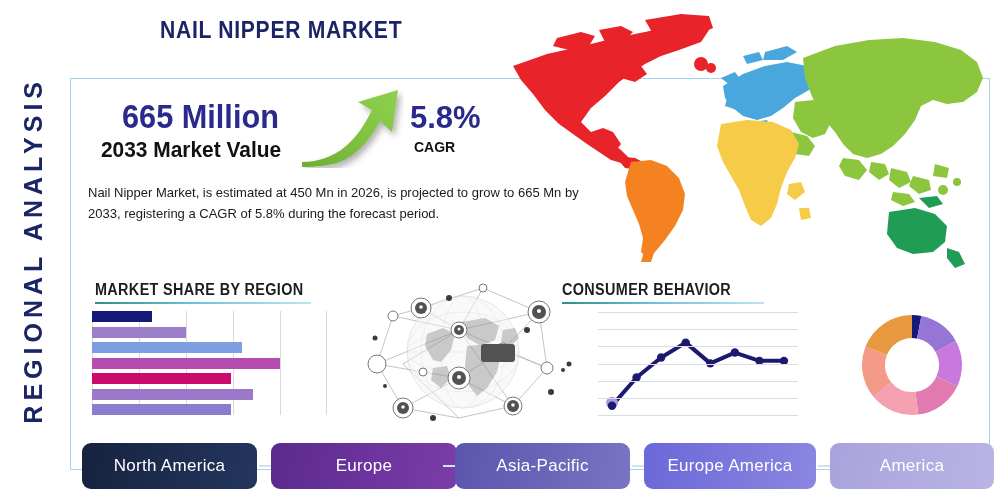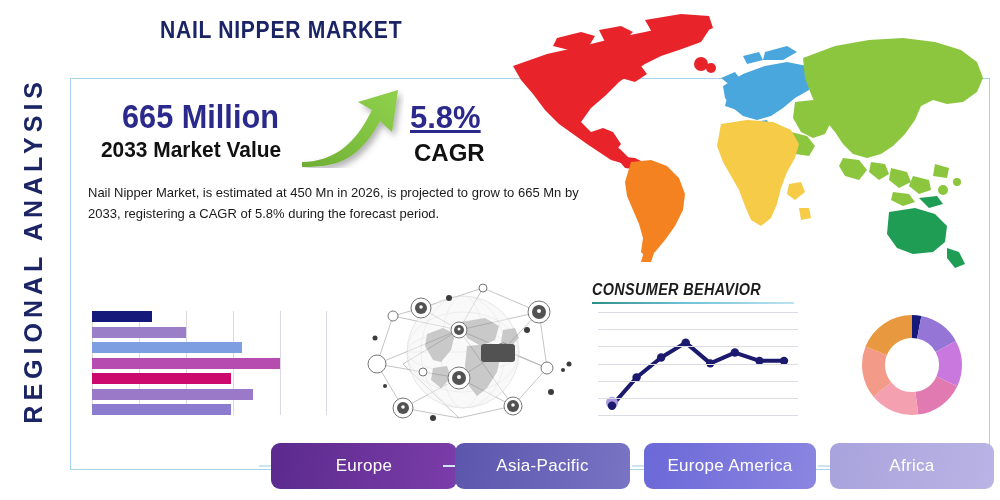--- a/index.html
+++ b/index.html
@@ -41,25 +41,25 @@
     font-size:33px;font-weight:700;color:#2b2a8c;white-space:nowrap;
     transform:scaleX(.93);transform-origin:left center;
   }
   .stat-caption{
     position:absolute;left:101px;top:137px;
     font-size:22px;font-weight:700;color:#111111;white-space:nowrap;
     transform:scaleX(.95);transform-origin:left center;
   }
   .cagr-value{
     position:absolute;left:410px;top:100px;
-    font-size:31px;font-weight:700;color:#2b2a8c;white-space:nowrap;text-decoration:underline;
+    font-size:31px;font-weight:700;color:#2b2a8c;white-space:nowrap;
   }
   .cagr-caption{
     position:absolute;left:414px;top:139px;
-    font-size:24px;font-weight:700;color:#111111;white-space:nowrap;
+    font-size:14px;font-weight:700;color:#111111;white-space:nowrap;
   }
   .arrow-wrap{position:absolute;left:300px;top:88px;width:104px;height:80px;}
 
   
   .desc{
     position:absolute;left:88px;top:182px;width:512px;
     font-size:13px;line-height:1.62;color:#1a1a1a;
   }
 
   
@@ -69,21 +69,21 @@
   .sec-head{position:absolute;}
   .sec-head .txt{
     font-size:16px;font-weight:700;letter-spacing:.4px;color:#1d1d1d;
     white-space:nowrap;transform:scaleX(.9);transform-origin:left center;display:block;
   }
   .sec-head .rule{
     margin-top:3px;height:2px;width:100%;
     background:linear-gradient(90deg,#2e8f86 0%,#6fc0d8 45%,#bde3f2 100%);
   }
   #sec-market{left:95px;top:281px;width:216px;}
-  #sec-consumer{left:592px;top:281px;width:202px;font-style:italic;}
+  #sec-consumer{left:562px;top:281px;width:202px;}
 
   
   .bar-chart{position:absolute;left:92px;top:311px;width:240px;height:104px;}
   .bar-grid{position:absolute;inset:0;}
   .bar-grid i{position:absolute;top:0;bottom:0;width:1px;background:#d9d9e2;}
   .bars{position:absolute;inset:0;display:flex;flex-direction:column;justify-content:space-between;}
   .bar-row{height:11px;position:relative;}
   .bar-row span{display:block;height:100%;border-radius:0;}
 
   
@@ -208,20 +208,24 @@
 
       <g fill="#1f9d55">
         <path d="M394,200 L420,196 L440,202 L452,214 L450,230 L438,240 L418,242
                  L402,236 L392,222 Z"></path>
         <path d="M452,236 L464,240 L470,252 L460,256 L452,246 Z"></path>
         <path d="M424,186 L442,184 L448,192 L434,196 Z"></path>
       </g>
     </svg>
   </div>
 
+  <div class="sec-head" id="sec-market">
+    <span class="txt">MARKET SHARE BY REGION</span>
+    <div class="rule"></div>
+  </div>
 
   <div class="bar-chart">
     <div class="bar-grid" id="bar-grid">
         <i style="left: 0px;"></i>
         <i style="left: 46.875px;"></i>
         <i style="left: 93.75px;"></i>
         <i style="left: 140.625px;"></i>
         <i style="left: 187.5px;"></i>
         <i style="left: 234.375px;"></i>
       </div>
@@ -362,31 +366,34 @@
         <path d="M66.36906572928622,7.8856374635655655 A50,50 0 0 1 100.81533400219318,32.91231629491424 L80.66028036118432,43.99265079925369 A27,27 0 0 0 62.05929549381456,30.478244230325405 Z" fill="#9575d6"></path>
         <path d="M100.81533400219318,32.91231629491424 A50,50 0 0 1 102.24135262330097,78.28896457825364 L81.43033041658252,68.49604087225697 A27,27 0 0 0 80.66028036118432,43.99265079925369 Z" fill="#c978dd"></path>
         <path d="M102.24135262330097,78.28896457825364 A50,50 0 0 1 63.2666616782152,106.60573506572389 L60.38399730623621,83.78709693549091 A27,27 0 0 0 81.43033041658252,68.49604087225697 Z" fill="#e07ab0"></path>
         <path d="M63.2666616782152,106.60573506572389 A50,50 0 0 1 18.474337861210543,88.8711994874345 L36.196142445053695,74.21044772321463 A27,27 0 0 0 60.38399730623621,83.78709693549091 Z" fill="#f4a0b0"></path>
         <path d="M18.474337861210543,88.8711994874345 A50,50 0 0 1 10.51117570558744,38.593772365766085 L31.896034881017215,47.06063707751369 A27,27 0 0 0 36.196142445053695,74.21044772321463 Z" fill="#f49a88"></path>
         <path d="M10.51117570558744,38.593772365766085 A50,50 0 0 1 56.99999999999999,7 L56.99999999999999,30 A27,27 0 0 0 31.896034881017215,47.06063707751369 Z" fill="#e8993f"></path>
       </svg>
   </div>
 
   <div class="pills" id="pills">
+      <div class="pill" style="left: 0px; width: 175px; background: linear-gradient(100deg, rgb(23, 34, 63), rgb(36, 54, 94));">
+        <span>North America</span>
+      </div>
       <div class="pill-link" style="left: 177px; width: 14px;"></div>
       <div class="pill" style="left: 189px; width: 186px; background: linear-gradient(100deg, rgb(91, 42, 142), rgb(123, 61, 169));">
         <span>Europe</span>
       </div>
       <div class="pill-link" style="left: 361px; width: 14px;"></div>
       <div class="pill" style="left: 373px; width: 175px; background: linear-gradient(100deg, rgb(91, 85, 173), rgb(122, 116, 196));">
         <span>Asia-Pacific</span>
       </div>
       <div class="pill-link" style="left: 550px; width: 14px;"></div>
       <div class="pill" style="left: 562px; width: 172px; background: linear-gradient(100deg, rgb(107, 104, 216), rgb(139, 134, 224));">
         <span>Europe America</span>
       </div>
       <div class="pill-link" style="left: 736px; width: 14px;"></div>
       <div class="pill" style="left: 748px; width: 164px; background: linear-gradient(100deg, rgb(169, 163, 221), rgb(185, 180, 228));">
-        <span>Africa</span>
+        <span>America</span>
       </div>
     </div>
 
 </div>
 
 </body></html>

